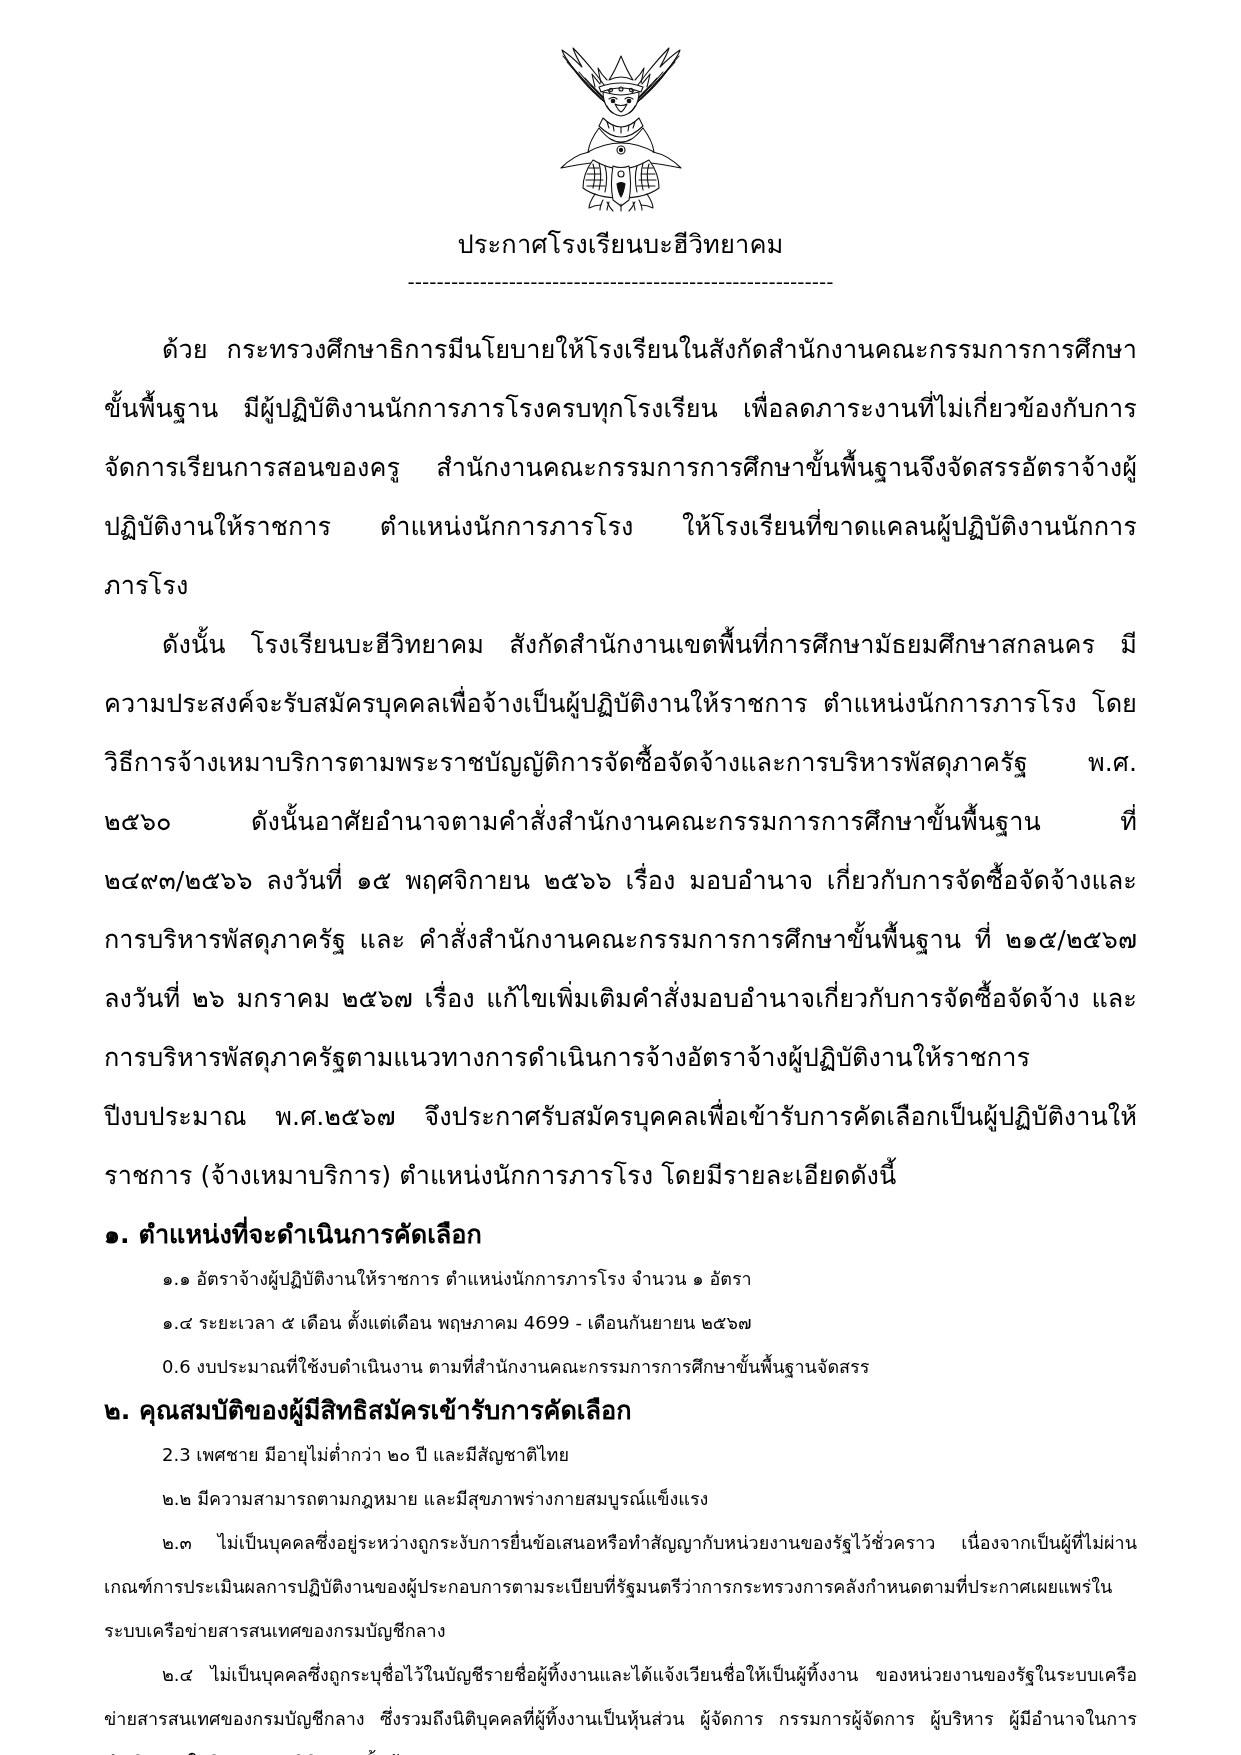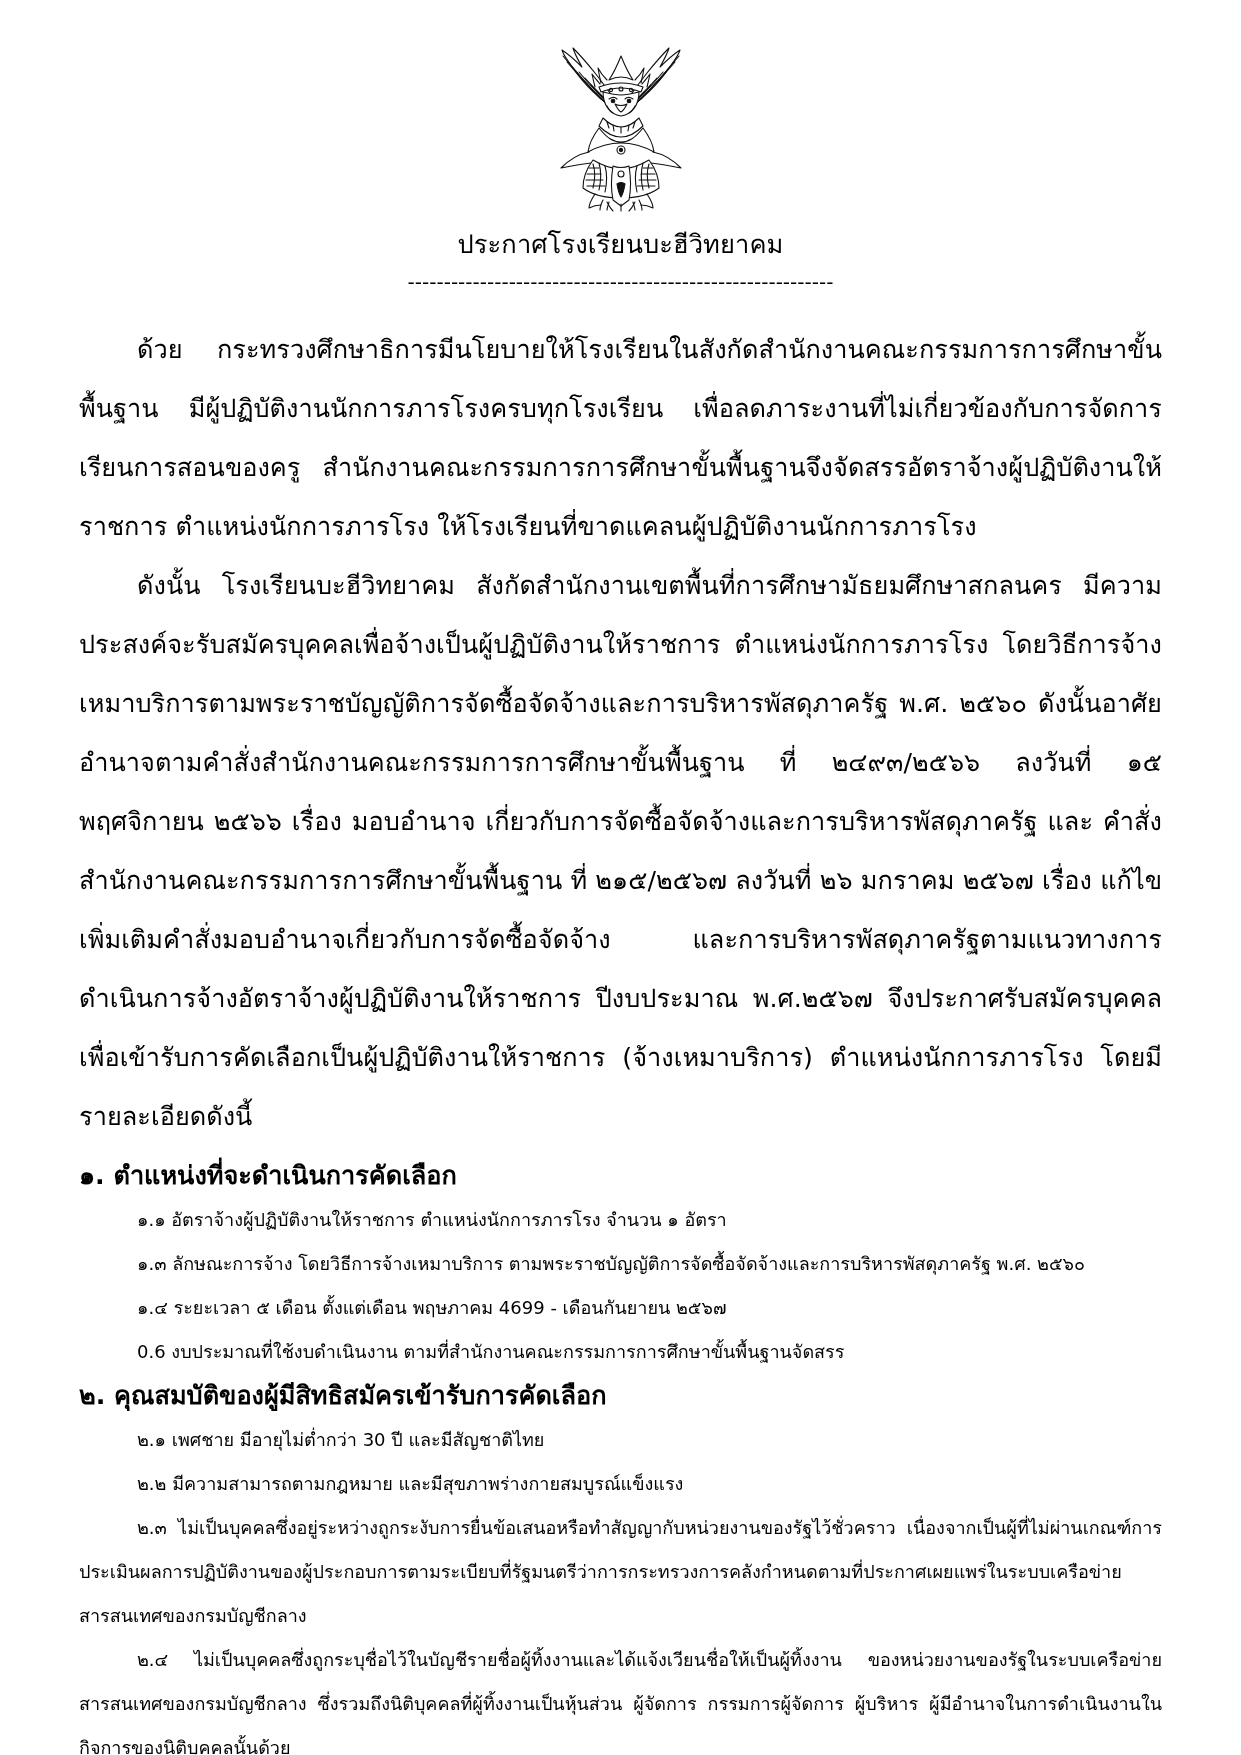--- a/index.html
+++ b/index.html
@@ -13,21 +13,21 @@
     color: #000000;
   }
   .page {
     position: relative;
     width: 1241px;
     height: 1755px;
     margin: 0 auto;
     background: #ffffff;
     overflow: hidden;
     box-sizing: border-box;
-    padding: 0 79px;
+    padding: 0 104px;
   }
 
   
   .emblem-wrap {
     padding-top: 42px;
     display: flex;
     justify-content: center;
     align-items: flex-start;
   }
   .emblem {
@@ -183,25 +183,24 @@
 
   <div class="body-block">
 
     <p class="para">ด้วย กระทรวงศึกษาธิการมีนโยบายให้โรงเรียนในสังกัดสำนักงานคณะกรรมการการศึกษาขั้นพื้นฐาน มีผู้ปฏิบัติงานนักการภารโรงครบทุกโรงเรียน เพื่อลดภาระงานที่ไม่เกี่ยวข้องกับการจัดการเรียนการสอนของครู สำนักงานคณะกรรมการการศึกษาขั้นพื้นฐานจึงจัดสรรอัตราจ้างผู้ปฏิบัติงานให้ราชการ ตำแหน่งนักการภารโรง ให้โรงเรียนที่ขาดแคลนผู้ปฏิบัติงานนักการภารโรง</p>
     <p class="para">ดังนั้น โรงเรียนบะฮีวิทยาคม สังกัดสำนักงานเขตพื้นที่การศึกษามัธยมศึกษาสกลนคร มีความประสงค์จะรับสมัครบุคคลเพื่อจ้างเป็นผู้ปฏิบัติงานให้ราชการ ตำแหน่งนักการภารโรง โดยวิธีการจ้างเหมาบริการตามพระราชบัญญัติการจัดซื้อจัดจ้างและการบริหารพัสดุภาครัฐ พ.ศ. ๒๕๖๐ ดังนั้นอาศัยอำนาจตามคำสั่งสำนักงานคณะกรรมการการศึกษาขั้นพื้นฐาน ที่ ๒๔๙๓/๒๕๖๖ ลงวันที่ ๑๕ พฤศจิกายน ๒๕๖๖ เรื่อง มอบอำนาจ เกี่ยวกับการจัดซื้อจัดจ้างและการบริหารพัสดุภาครัฐ และ คำสั่งสำนักงานคณะกรรมการการศึกษาขั้นพื้นฐาน ที่ ๒๑๕/๒๕๖๗ ลงวันที่ ๒๖ มกราคม ๒๕๖๗ เรื่อง แก้ไขเพิ่มเติมคำสั่งมอบอำนาจเกี่ยวกับการจัดซื้อจัดจ้าง และการบริหารพัสดุภาครัฐตามแนวทางการดำเนินการจ้างอัตราจ้างผู้ปฏิบัติงานให้ราชการ ปีงบประมาณ พ.ศ.๒๕๖๗ จึงประกาศรับสมัครบุคคลเพื่อเข้ารับการคัดเลือกเป็นผู้ปฏิบัติงานให้ราชการ (จ้างเหมาบริการ) ตำแหน่งนักการภารโรง โดยมีรายละเอียดดังนี้</p>
 
     <div class="spacer-sm"></div>
 
     <p class="heading">๑. ตำแหน่งที่จะดำเนินการคัดเลือก</p>
     <p class="sub-item">๑.๑ อัตราจ้างผู้ปฏิบัติงานให้ราชการ ตำแหน่งนักการภารโรง จำนวน ๑ อัตรา</p>
-    <p class="sub-item">๑.๓ ลักษณะการจ้าง โดยวิธีการจ้างเหมาบริการ ตามพระราชบัญญัติการจัดซื้อจัดจ้างและการบริหารพัสดุภาครัฐ พ.ศ. ๒๕๖๐</p>
     <p class="sub-item">๑.๔ ระยะเวลา ๕ เดือน ตั้งแต่เดือน พฤษภาคม 4699 - เดือนกันยายน ๒๕๖๗</p>
     <p class="sub-item">0.6 งบประมาณที่ใช้งบดำเนินงาน ตามที่สำนักงานคณะกรรมการการศึกษาขั้นพื้นฐานจัดสรร</p>
 
     <p class="heading">๒. คุณสมบัติของผู้มีสิทธิสมัครเข้ารับการคัดเลือก</p>
-    <p class="sub-item">๒.๑ เพศชาย มีอายุไม่ต่ำกว่า 30 ปี และมีสัญชาติไทย</p>
+    <p class="sub-item">2.3 เพศชาย มีอายุไม่ต่ำกว่า ๒๐ ปี และมีสัญชาติไทย</p>
     <p class="sub-item">๒.๒ มีความสามารถตามกฎหมาย และมีสุขภาพร่างกายสมบูรณ์แข็งแรง</p>
     <p class="sub-item">๒.๓ ไม่เป็นบุคคลซึ่งอยู่ระหว่างถูกระงับการยื่นข้อเสนอหรือทำสัญญากับหน่วยงานของรัฐไว้ชั่วคราว เนื่องจากเป็นผู้ที่ไม่ผ่านเกณฑ์การประเมินผลการปฏิบัติงานของผู้ประกอบการตามระเบียบที่รัฐมนตรีว่าการกระทรวงการคลังกำหนดตามที่ประกาศเผยแพร่ในระบบเครือข่ายสารสนเทศของกรมบัญชีกลาง</p>
     <p class="sub-item">๒.๔ ไม่เป็นบุคคลซึ่งถูกระบุชื่อไว้ในบัญชีรายชื่อผู้ทิ้งงานและได้แจ้งเวียนชื่อให้เป็นผู้ทิ้งงาน ของหน่วยงานของรัฐในระบบเครือข่ายสารสนเทศของกรมบัญชีกลาง ซึ่งรวมถึงนิติบุคคลที่ผู้ทิ้งงานเป็นหุ้นส่วน ผู้จัดการ กรรมการผู้จัดการ ผู้บริหาร ผู้มีอำนาจในการดำเนินงานในกิจการของนิติบุคคลนั้นด้วย</p>
 
   </div>
 
 </div>
 
 </body></html>

